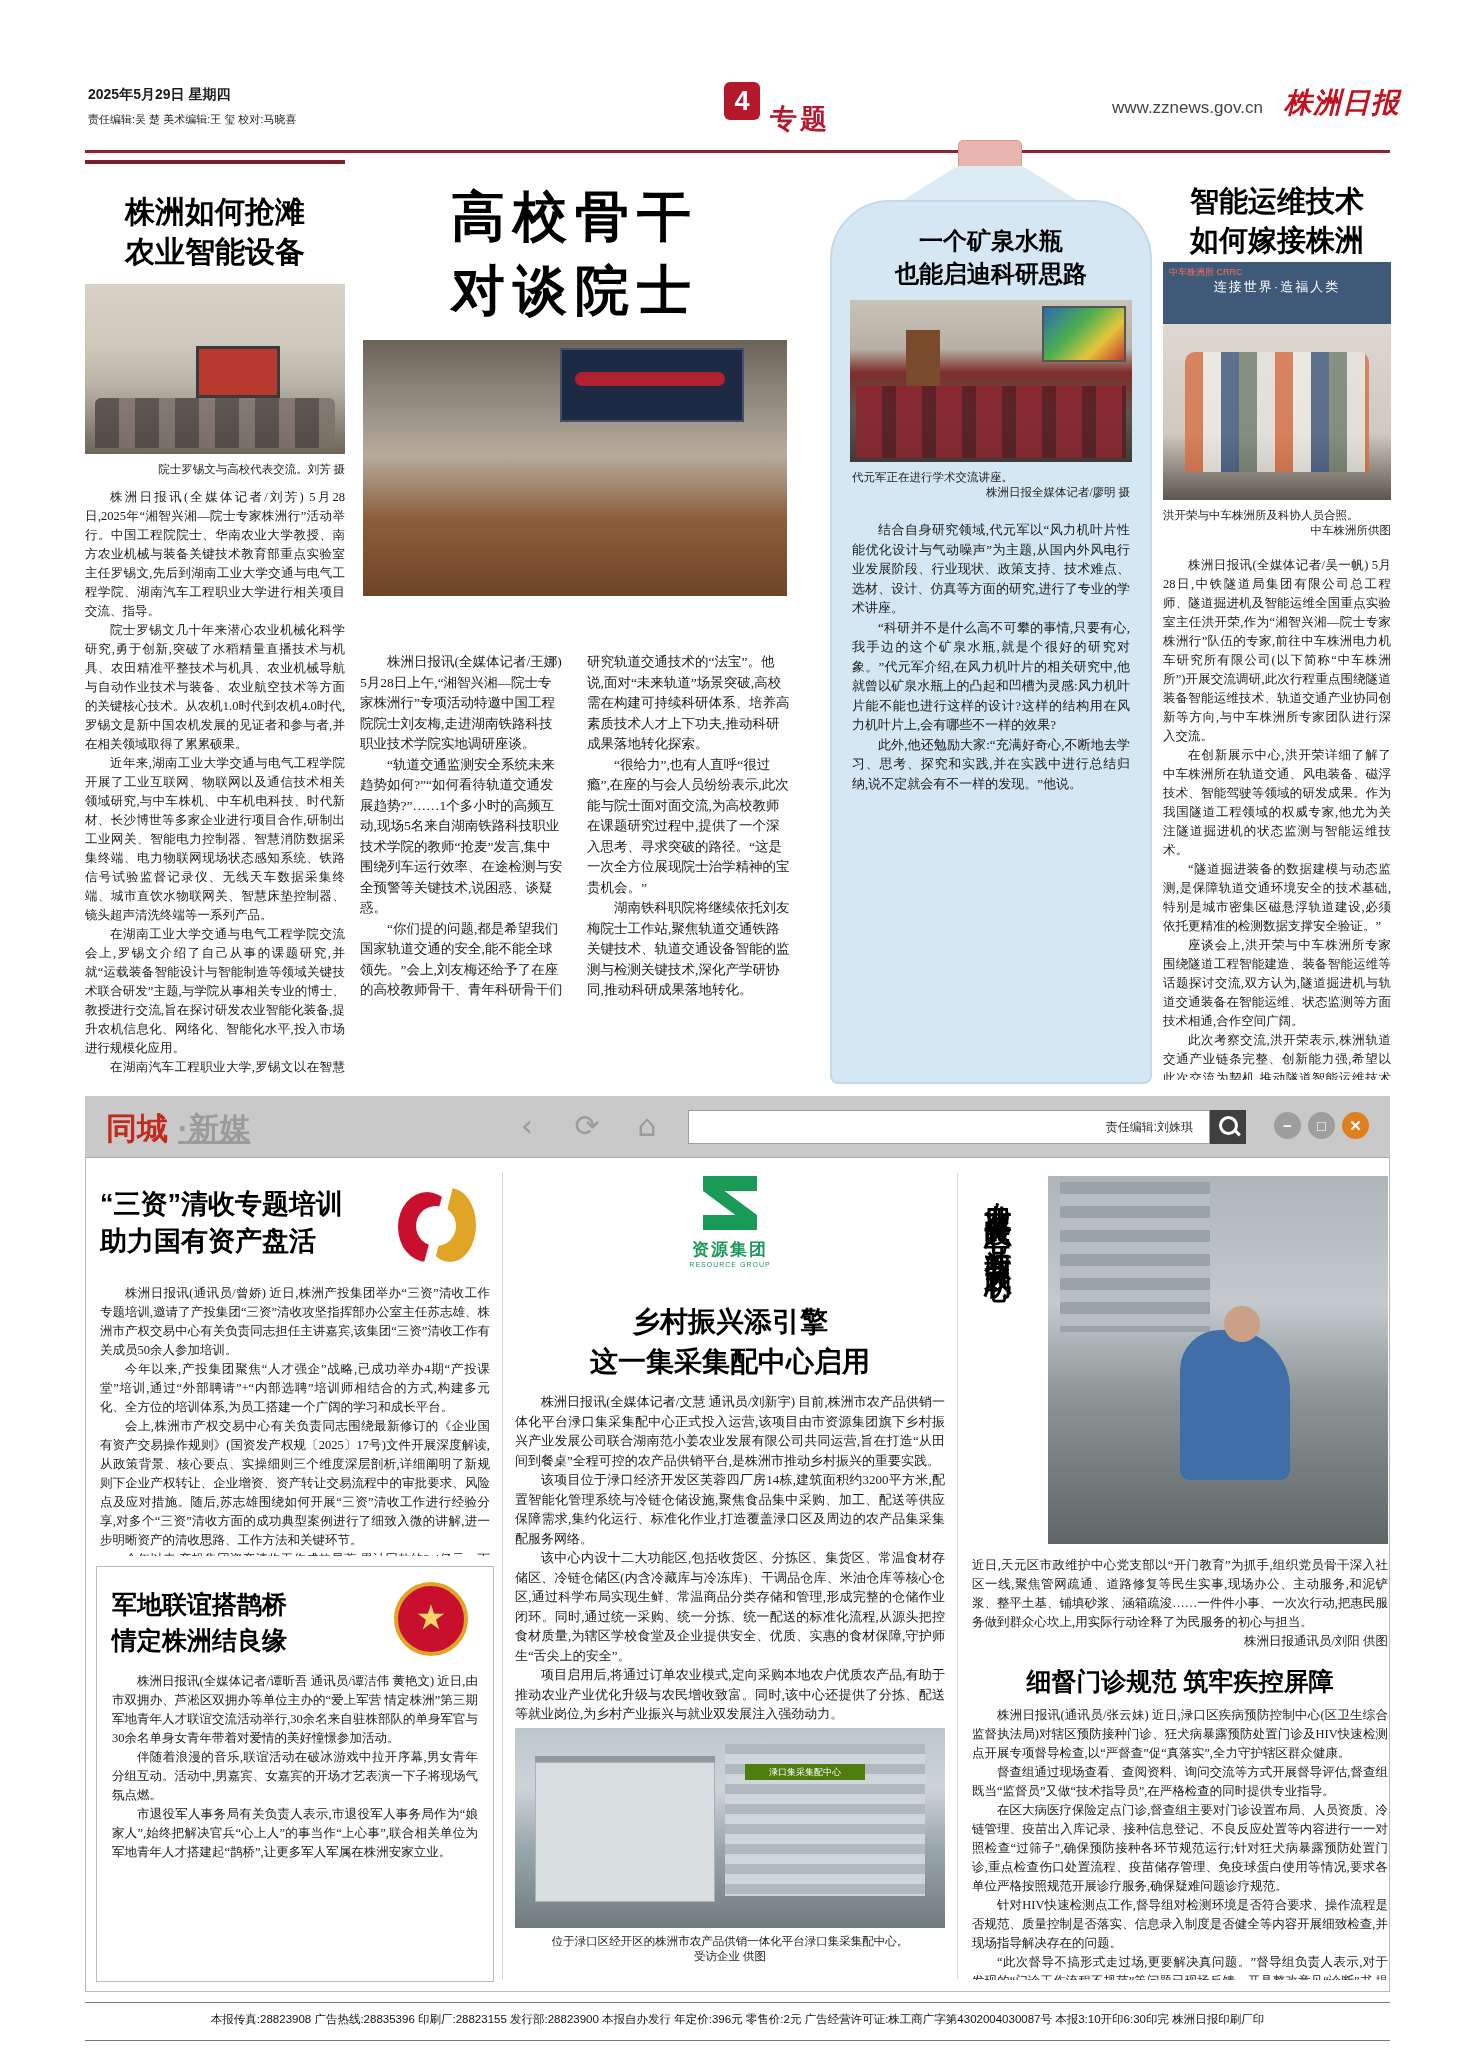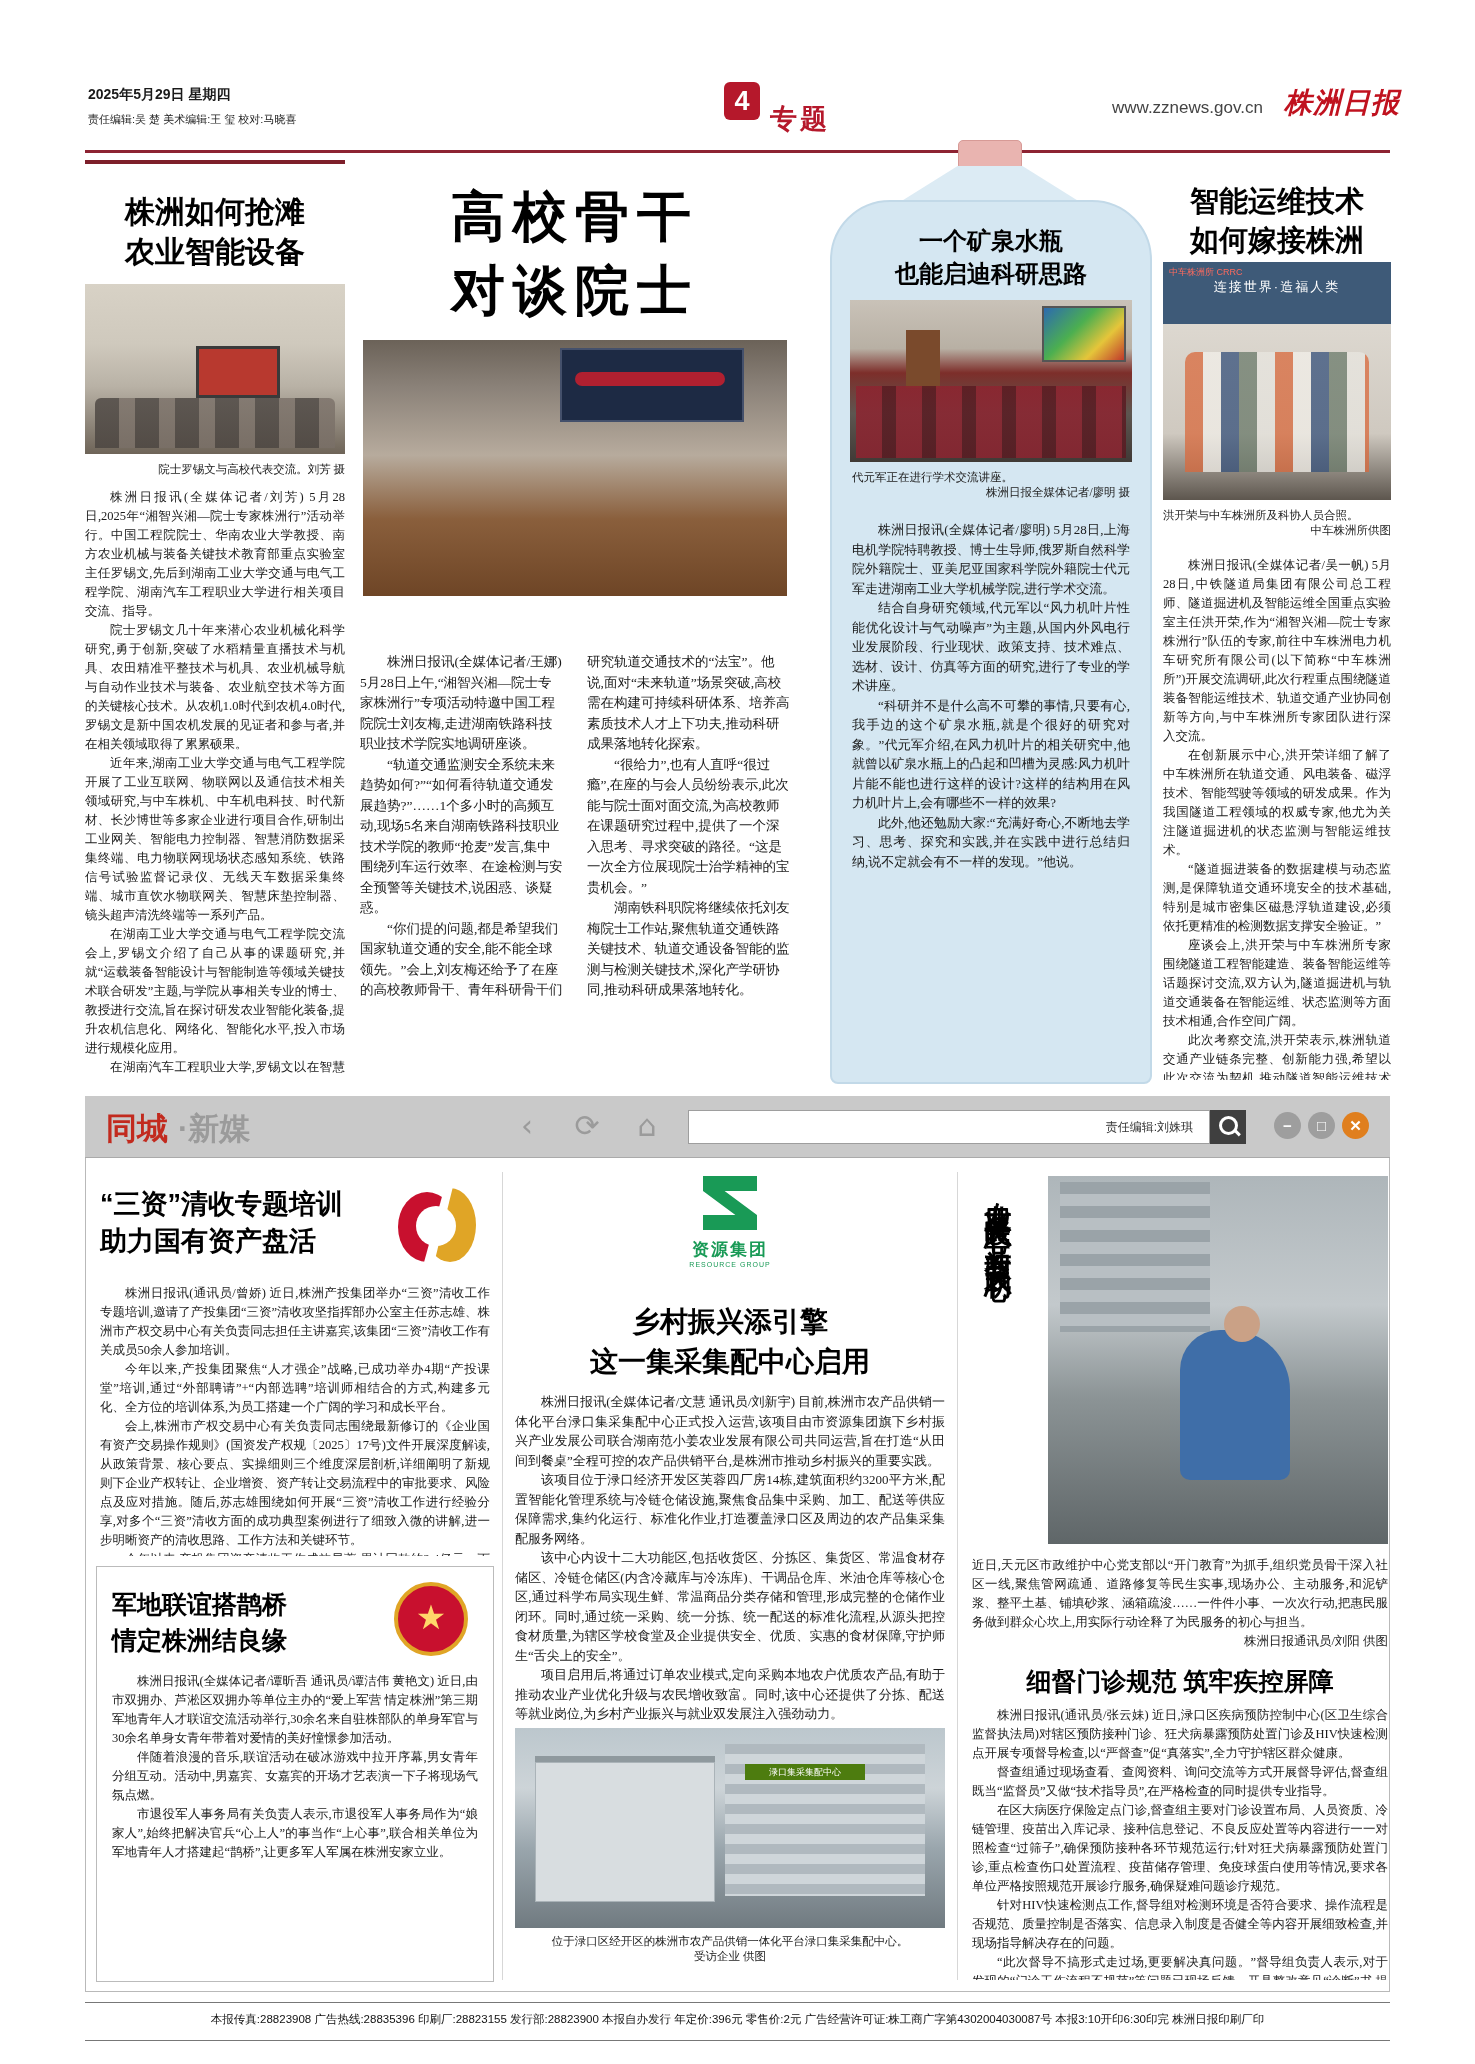--- a/index.html
+++ b/index.html
@@ -70,21 +70,21 @@
   .a4-crrc{left:1169px;top:266px;color:#ff6b5e;font-size:9px;font-family:"Liberation Sans",sans-serif;}
   .a4-men{left:1185px;top:352px;width:184px;height:120px;
           background:repeating-linear-gradient(90deg,#d9693c 0 18px,#f2efe9 18px 36px,#35507a 36px 54px,#6a7a6a 54px 72px,#e8e6e0 72px 90px);
           border-radius:10px 10px 0 0;opacity:.75;}
   .a4-cap{left:1163px;top:508px;width:228px;}
   .a4-body{left:1163px;top:556px;width:228px;height:524px;}
   
   .win{left:85px;top:1096px;width:1305px;height:896px;border:1px solid #b9b9b9;background:#fff;box-sizing:border-box;}
   .chrome{left:85px;top:1096px;width:1305px;height:62px;background:#c9c9c9;border-bottom:1px solid #aaa;box-sizing:border-box;}
   .site-red{left:106px;top:1108px;font-size:31px;font-weight:bold;color:#c22a1e;font-family:"Liberation Sans",sans-serif;}
-  .site-grey{left:178px;top:1108px;font-size:31px;font-weight:bold;color:#9b9b9b;font-family:"Liberation Sans",sans-serif;}
+  .site-grey{left:178px;top:1108px;font-size:31px;font-weight:bold;color:#9b9b9b;font-family:"Liberation Sans",sans-serif;text-decoration:underline;}
   .nav-ico{top:1106px;width:34px;height:40px;color:#9b9b9b;font-size:30px;line-height:40px;text-align:center;
            font-family:"DejaVu Sans",sans-serif;}
   .searchbox{left:688px;top:1110px;width:522px;height:34px;background:#fff;border:1px solid #9e9e9e;box-sizing:border-box;}
   .search-ed{left:688px;top:1110px;width:505px;height:34px;line-height:34px;text-align:right;font-size:12px;color:#333;
              font-family:"Liberation Sans",sans-serif;}
   .magbtn{left:1210px;top:1110px;width:36px;height:34px;background:#3f3f3f;}
   .maglens{left:1219px;top:1116px;width:13px;height:13px;border:3px solid #fff;border-radius:50%;}
   .magtail{left:1233px;top:1131px;width:8px;height:3px;background:#fff;transform:rotate(45deg);}
   .winbtn{top:1112px;width:27px;height:27px;border-radius:50%;background:#9e9e9e;color:#fff;text-align:center;
           line-height:27px;font-size:15px;font-weight:bold;font-family:"Liberation Sans",sans-serif;}
@@ -196,21 +196,20 @@
   </div>
   <div class="abs photo bt-photo"></div>
   <div class="abs bt-screen"></div>
   <div class="abs bt-podium"></div>
   <div class="abs bt-chairs"></div>
   <div class="abs caption bt-cap-text">
     <span>代元军正在进行学术交流讲座。</span>
     <span class="credit">株洲日报全媒体记者/廖明 摄</span>
   </div>
   <div class="abs body-text bt-body-text">
-      <p>株洲日报讯(全媒体记者/廖明) 5月28日,上海电机学院特聘教授、博士生导师,俄罗斯自然科学院外籍院士、亚美尼亚国家科学院外籍院士代元军走进湖南工业大学机械学院,进行学术交流。</p>
       <p>结合自身研究领域,代元军以“风力机叶片性能优化设计与气动噪声”为主题,从国内外风电行业发展阶段、行业现状、政策支持、技术难点、选材、设计、仿真等方面的研究,进行了专业的学术讲座。</p>
       <p>“科研并不是什么高不可攀的事情,只要有心,我手边的这个矿泉水瓶,就是个很好的研究对象。”代元军介绍,在风力机叶片的相关研究中,他就曾以矿泉水瓶上的凸起和凹槽为灵感:风力机叶片能不能也进行这样的设计?这样的结构用在风力机叶片上,会有哪些不一样的效果?</p>
       <p>此外,他还勉励大家:“充满好奇心,不断地去学习、思考、探究和实践,并在实践中进行总结归纳,说不定就会有不一样的发现。”他说。</p>
     </div>
 
   <div class="abs headline a4-h">
     <span>智能运维技术</span><br>
     <span>如何嫁接株洲</span>
   </div>
   <div class="abs photo a4-photo"></div>

